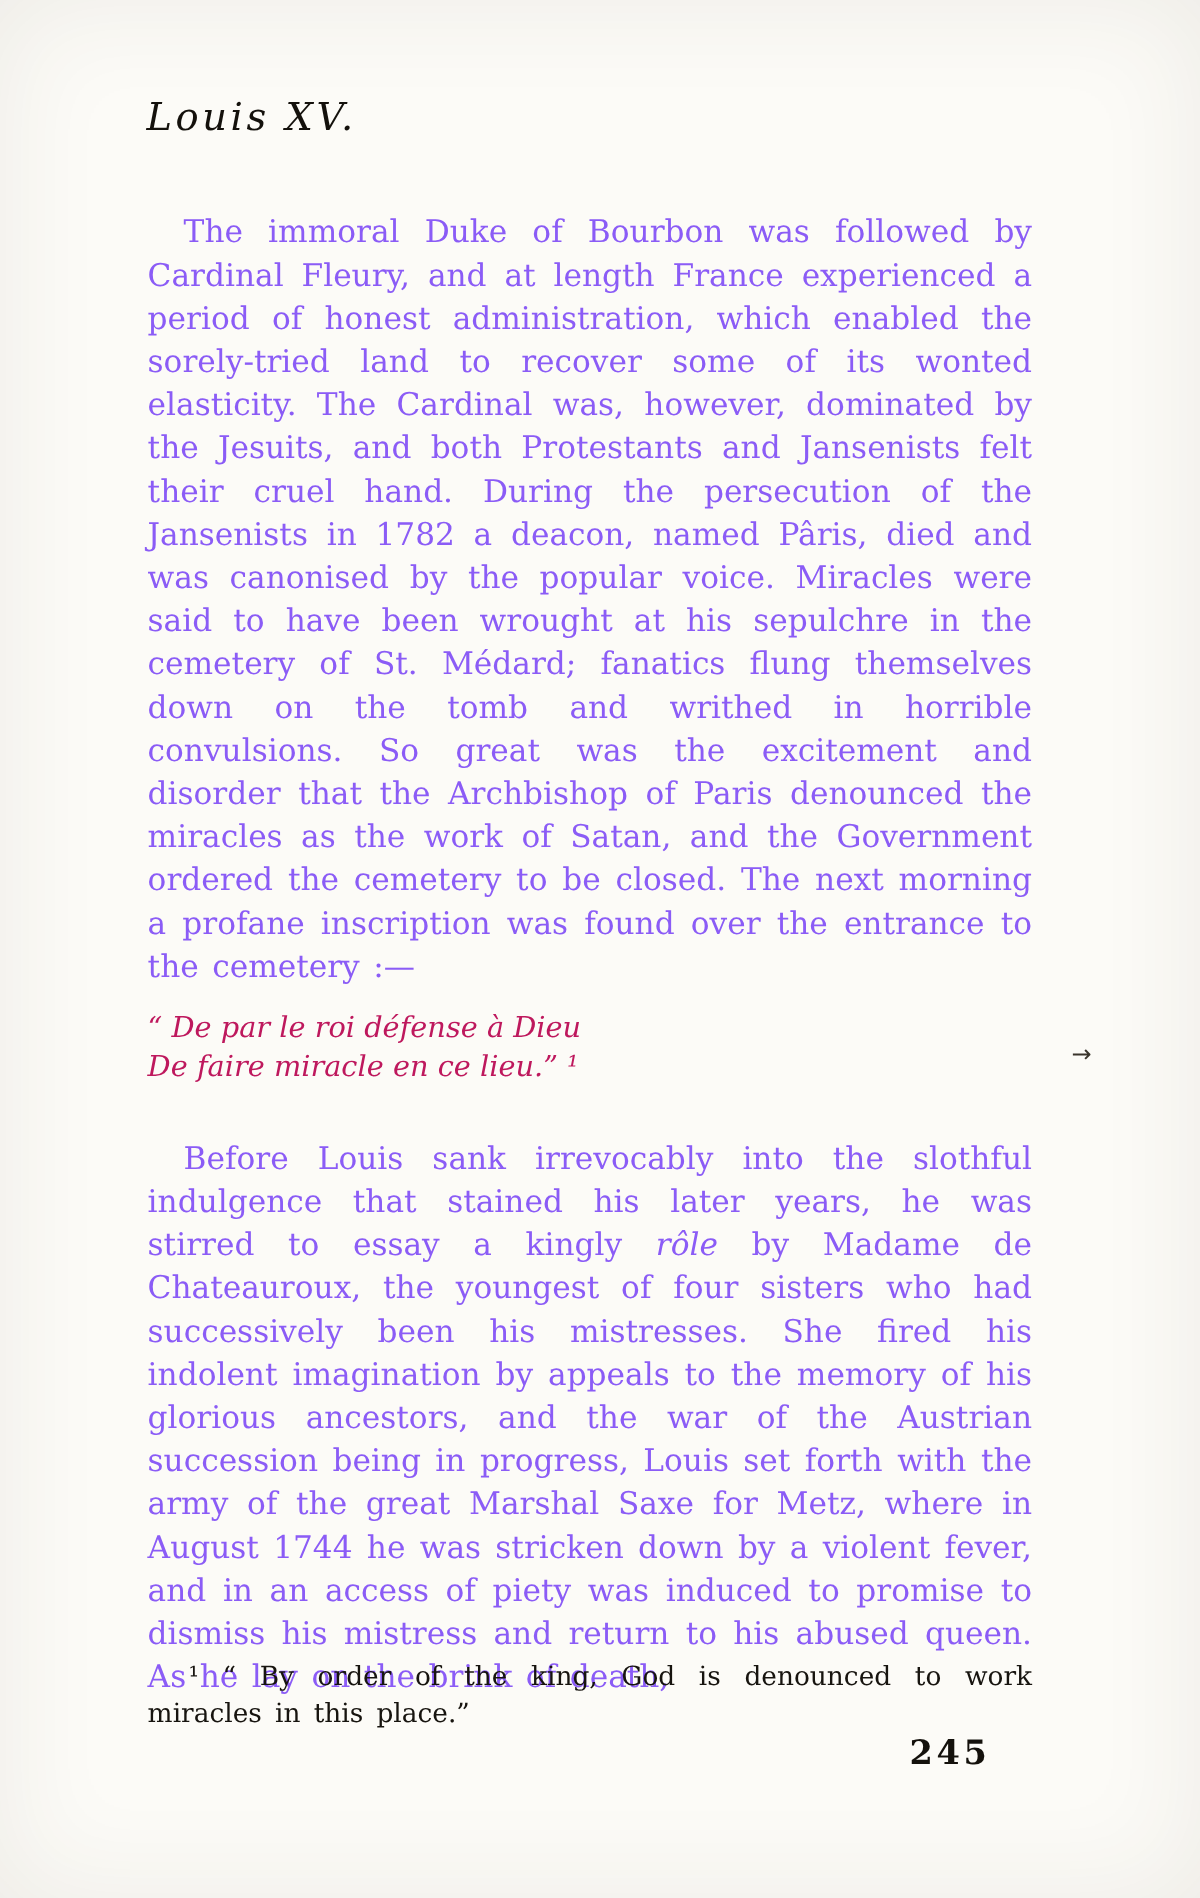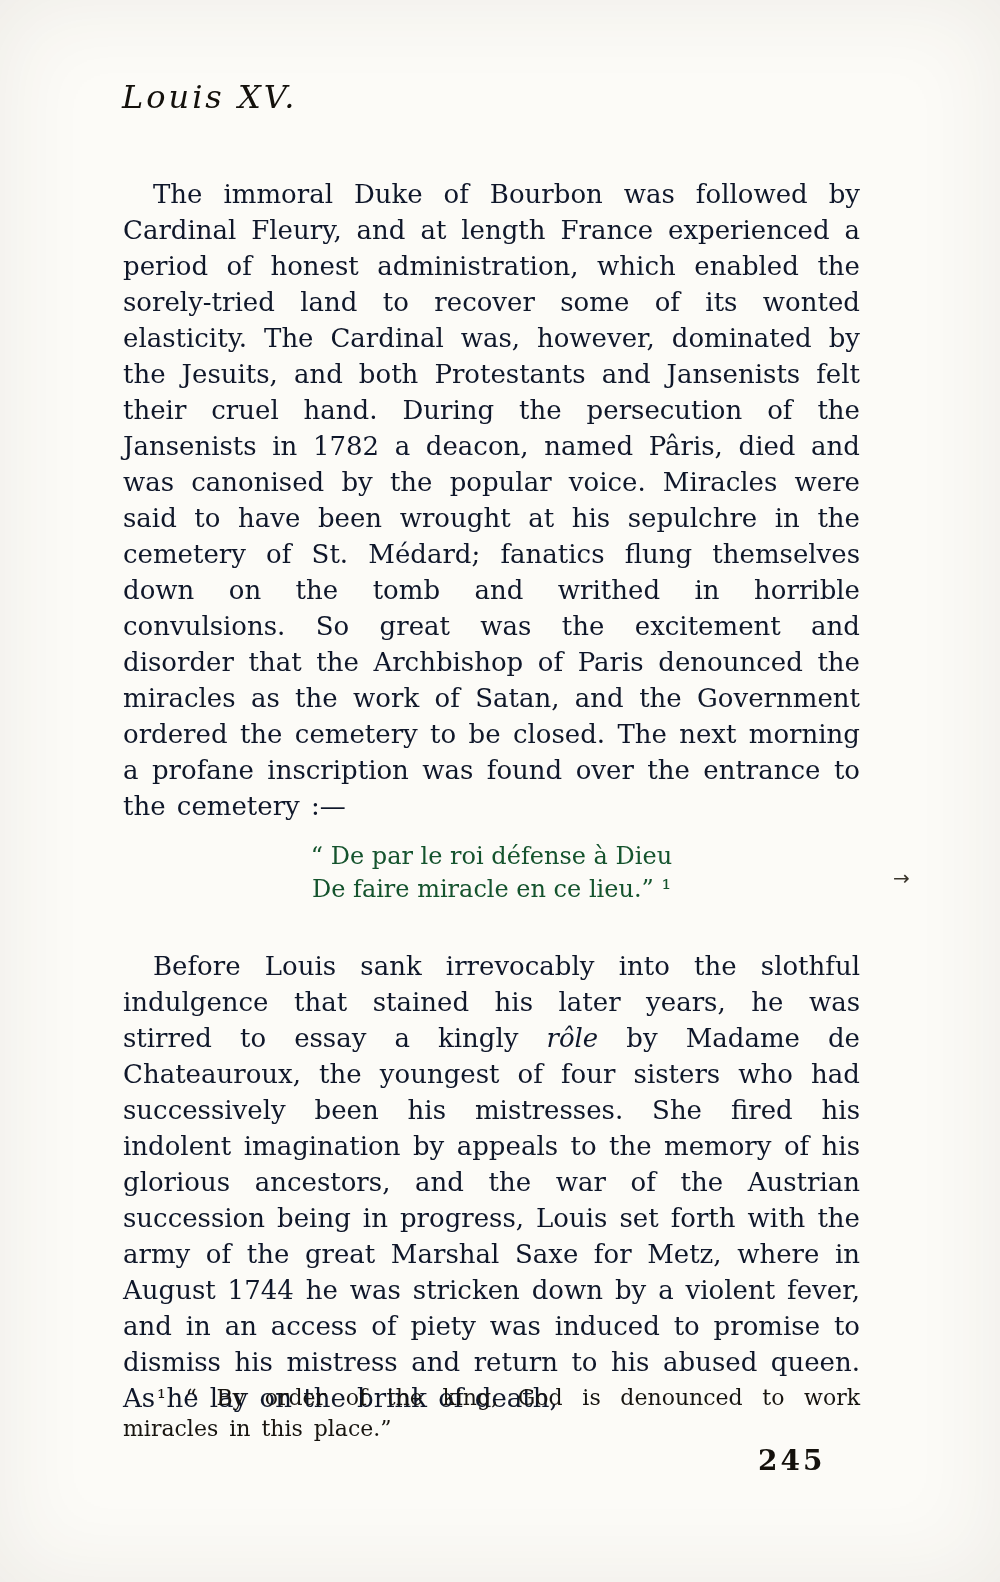--- a/index.html
+++ b/index.html
@@ -35,33 +35,33 @@
   .body-para {
     position: absolute;
     left: 123px;
     width: 737px;
     margin: 0;
     font-size: 26px;
     line-height: 36px;
     text-align: justify;
     text-indent: 30px;
     word-spacing: 3px;
-    color: #0f172a;
+    color: #8b5cf6;
   }
   .para1 { top: 176px; }
   .para2 { top: 948px; }
   .quote {
     position: absolute;
     left: 123px;
     top: 840px;
     width: 737px;
-    text-align: center;
+    font-style: italic;
     font-size: 24px;
     line-height: 33px;
-    color: #14532d;
+    color: #be185d;
   }
   .margin-mark {
     position: absolute;
     left: 893px;
     top: 866px;
     font-size: 20px;
     color: #3a352c;
     font-family: "DejaVu Sans", sans-serif;
   }
   .footnote {

